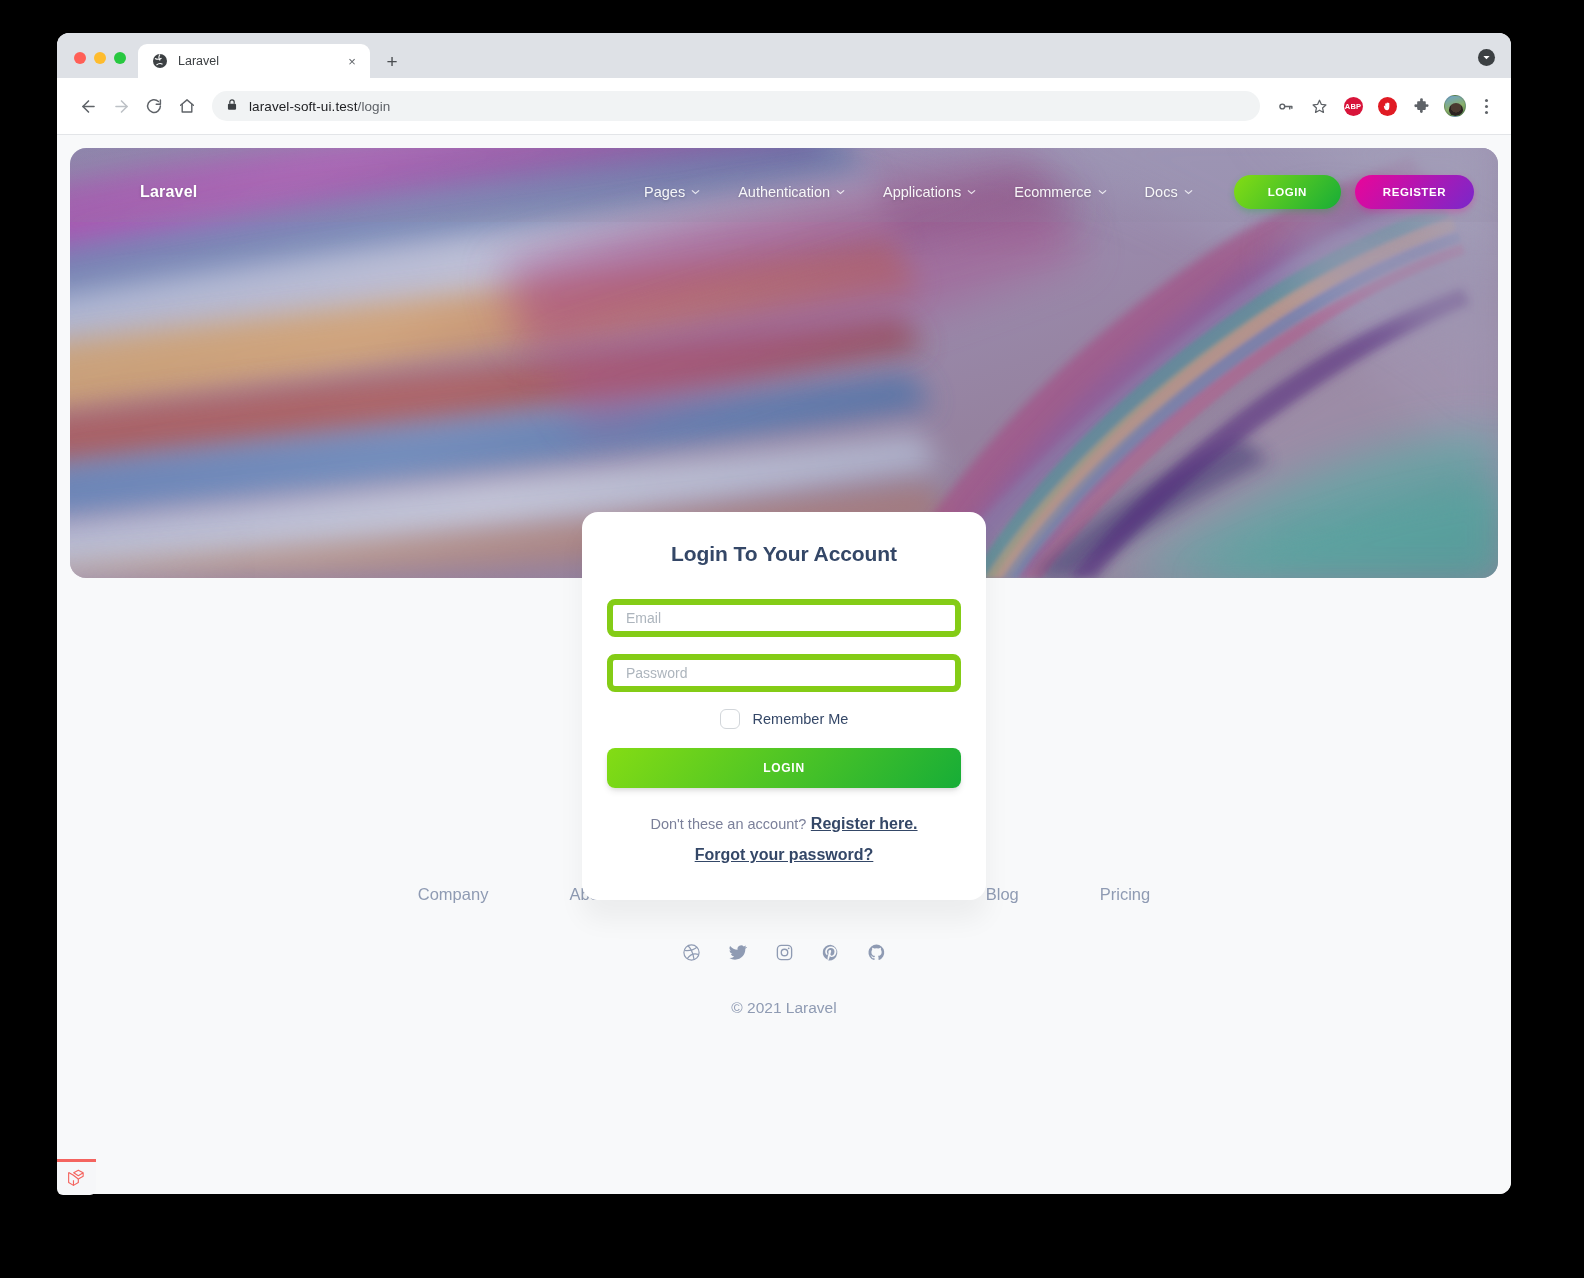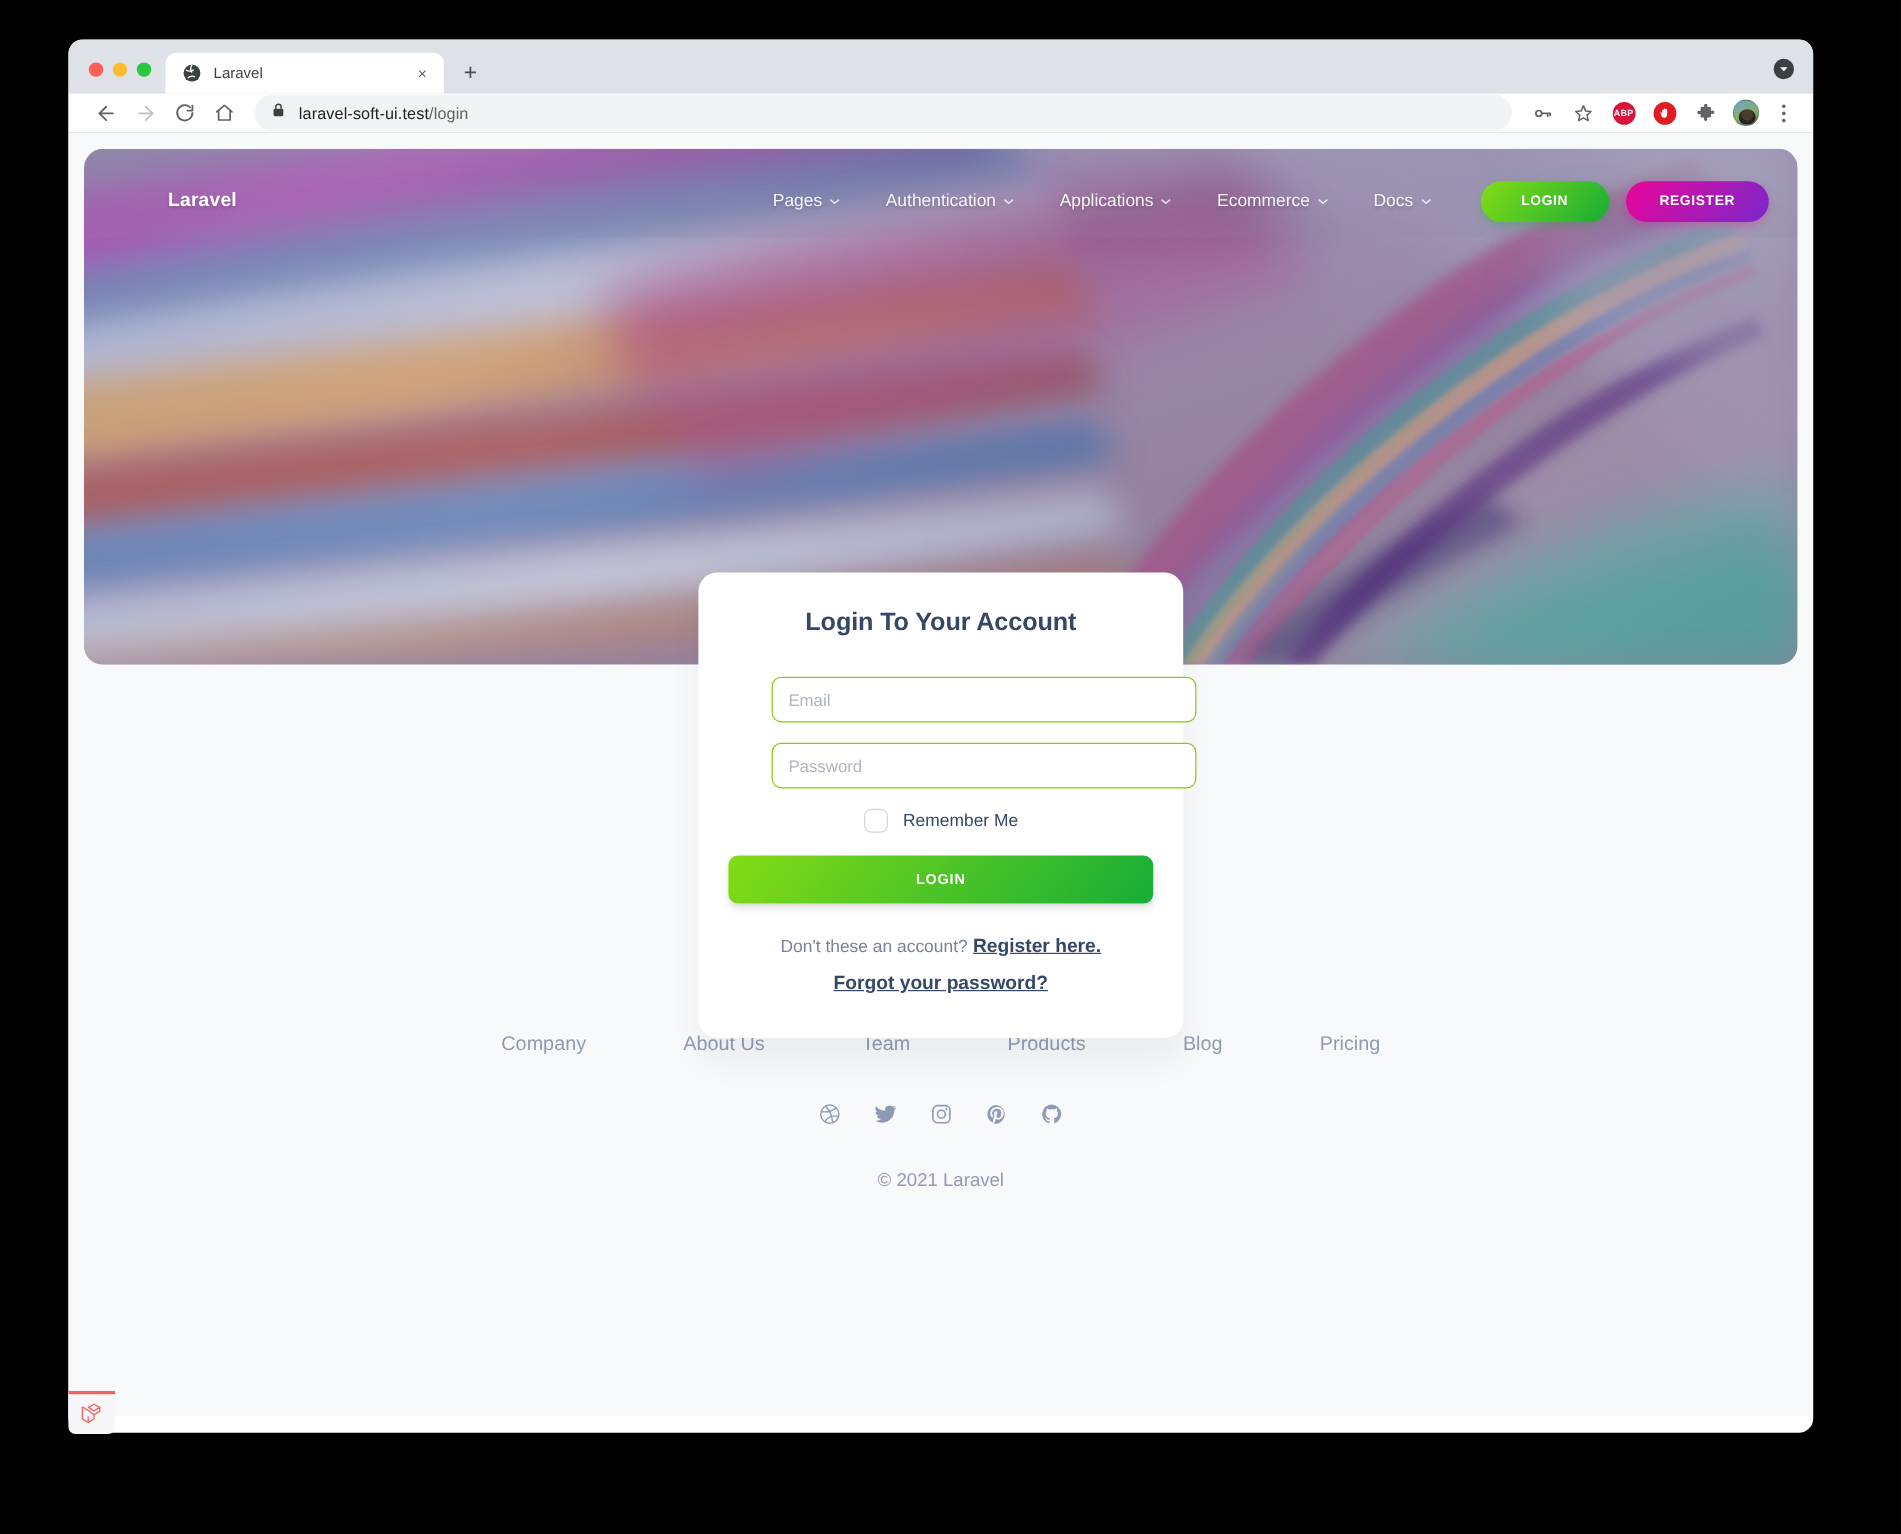--- a/index.html
+++ b/index.html
@@ -76,21 +76,21 @@
   }
   .caret-circle {
     width: 17px; height: 17px; border-radius: 50%;
     background: #3c4043;
     display: flex; align-items: center; justify-content: center;
   }
   .caret-circle svg { display:block; }
 
   
   .toolbar {
-    height: 33px;
+    height: 57px;
     background: #ffffff;
     display: flex; align-items: center;
     padding: 0 14px 0 16px;
     gap: 3px;
     border-bottom: 1px solid #e3e5e8;
   }
   .nav-btn {
     width: 30px; height: 30px;
     display: flex; align-items: center; justify-content: center;
     color: #5f6368;
@@ -228,48 +228,47 @@
     font-size: 18.5px;
     margin-top: 14px;
     font-weight: 400;
     text-shadow: 0 1px 6px rgba(0,0,0,.2);
   }
 
   
   .card {
     position: absolute;
     left: 50%; transform: translateX(-50%);
-    top: 366px;
+    top: 377px;
     width: 404px;
     background: #fff;
     border-radius: 16px;
     box-shadow: 0 20px 27px rgba(0,0,0,.05);
     padding: 30px 25px 36px 25px;
     z-index: 10;
   }
   .card-title {
     text-align: center;
     color: #344767;
     font-size: 21px; font-weight: bold;
     letter-spacing: -.1px;
     margin-bottom: 33px;
   }
   .field {
     width: 100%;
     height: 38px;
-    border: 1px solid #84cc16;
+    border: 6px solid #84cc16;
     border-radius: 8px;
     padding: 0 13px;
     font-size: 14px;
     color: #495057;
     font-family: inherit;
     background: #fff;
     display: block;
     margin-bottom: 17px;
-    margin-left: 36px;
   }
   .field::placeholder { color: #adb5bd; }
   .remember {
     display: flex; align-items: center; gap: 13px;
     margin: 5px 0 19px 0;
     justify-content: center;
   }
   .cbox {
     width: 20px; height: 20px;
     border: 1px solid #d2d6da;

